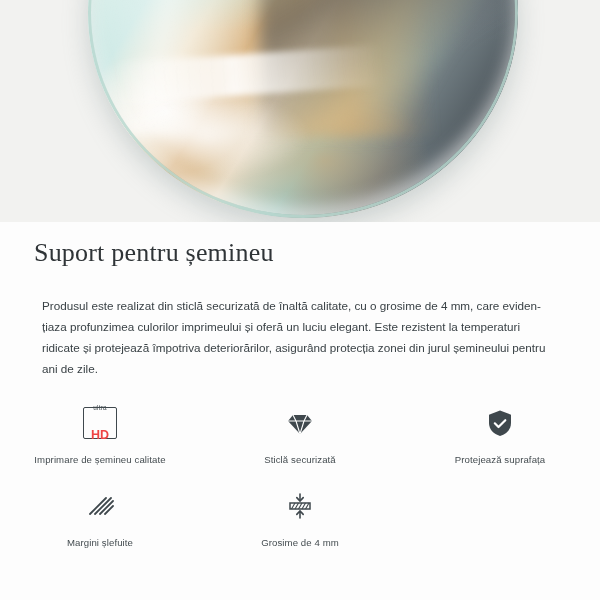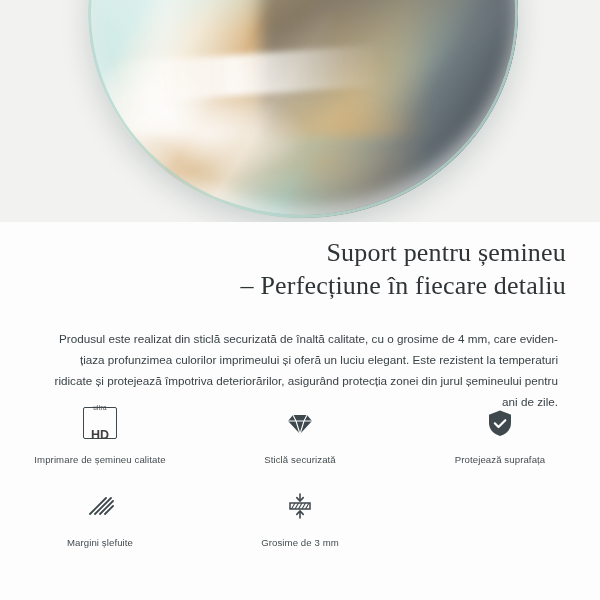--- a/index.html
+++ b/index.html
@@ -112,21 +112,20 @@
     filter: blur(3px);
     transform: rotate(-4deg);
   }
 
   
   .content {
     position: absolute;
     left: 0;
     top: 222px;
     width: 600px;
-    text-align: right;
   }
 
   .headline {
     margin: 0;
     padding: 14px 34px 0 34px;
     font-family: "Liberation Serif", serif;
     font-weight: normal;
     font-size: 26px;
     line-height: 33px;
     color: #2f3437;
@@ -191,21 +190,21 @@
     line-height: 1;
   }
   .hd-box .ultra {
     font-size: 6.4px;
     letter-spacing: 0.2px;
     color: #3f484d;
   }
   .hd-box .hd {
     font-size: 12.5px;
     font-weight: bold;
-    color: #404040;
+    color: #ef4444;
     margin-top: 18px;
   }
 </style>
 </head>
 <body>
 
 <div class="page">
 
   <div class="hero">
     <div class="hero-plate">
@@ -213,21 +212,20 @@
       <div class="swirl-b"></div>
       <div class="swirl-c"></div>
       <div class="gloss"></div>
       <div class="edge"></div>
     </div>
   </div>
 
   <div class="content">
     <h1 class="headline">
       <span>Suport pentru șemineu</span>
-      <span class="line2">– Perfecțiune în fiecare detaliu</span>
     </h1>
     <p class="body-text">Produsul este realizat din sticlă securizată de înaltă calitate, cu o grosime de 4 mm, care eviden-țiaza profunzimea culorilor imprimeului și oferă un luciu elegant. Este rezistent la temperaturi ridicate și protejează împotriva deteriorărilor, asigurând protecția zonei din jurul șemineului pentru ani de zile.</p>
   </div>
 
   <div class="features">
 
 
     <div class="feature">
       <div class="feature-icon">
         <div class="hd-box">
@@ -282,17 +280,17 @@
           <rect x="10" y="17" width="20" height="6" fill="none" stroke="#3f484d" stroke-width="1.5"></rect>
           <g stroke="#3f484d" stroke-width="1.1">
             <line x1="11.5" y1="23" x2="15" y2="17"></line>
             <line x1="15" y1="23" x2="18.5" y2="17"></line>
             <line x1="18.5" y1="23" x2="22" y2="17"></line>
             <line x1="22" y1="23" x2="25.5" y2="17"></line>
             <line x1="25.5" y1="23" x2="29" y2="17"></line>
           </g>
         </svg>
       </div>
-      <div class="feature-label">Grosime de 3 mm</div>
+      <div class="feature-label">Grosime de 4 mm</div>
     </div>
 
   </div>
 </div>
 
 </body></html>

